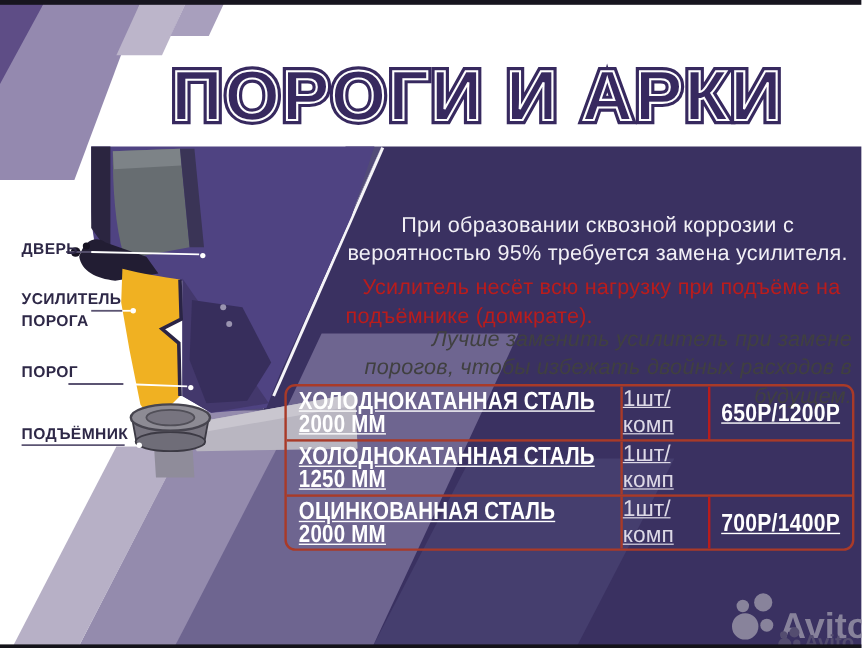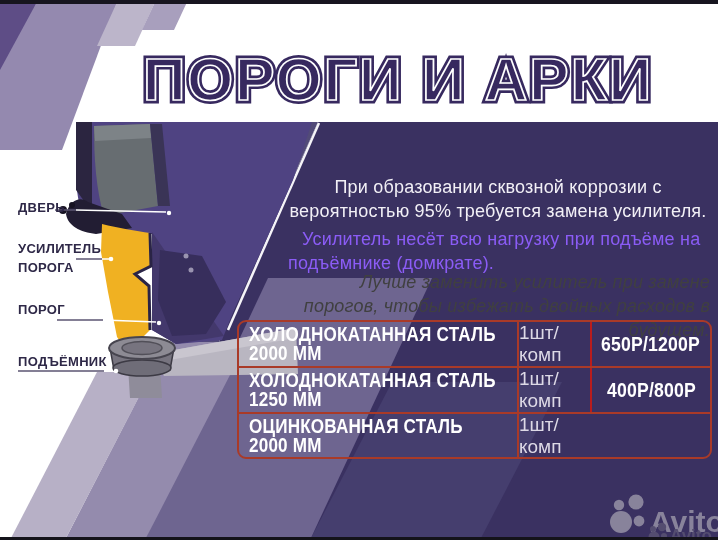--- a/index.html
+++ b/index.html
@@ -7,28 +7,28 @@
        font-family:"Liberation Sans",sans-serif;}
   #stage{position:absolute;inset:0;width:718px;height:540px;padding-left:20px;}
   #bg{position:absolute;left:0;top:0;}
   .overlay{position:absolute;}
   .heading{left:318px;top:142px;width:392px;text-align:center;font-weight:bold;
            font-size:23px;letter-spacing:.5px;white-space:nowrap;}
   .heading .accent{color:#c7794a;}
   .heading .rest{color:#f5f3f8;margin-left:7px;}
   .para{font-size:18px;line-height:1.32;letter-spacing:.2px;}
   .para1{left:286px;top:176px;width:424px;color:#f2f0f6;text-align:center;}
-  .para2{left:288px;top:228px;width:428px;color:#8b5cf6;text-align:left;text-indent:14px;}
+  .para2{left:288px;top:228px;width:428px;color:#b91c1c;text-align:left;text-indent:14px;}
   .para3{left:270px;top:271px;width:440px;color:#404040;text-align:right;text-indent:14px;font-style:italic;}
   .price-table{left:237px;top:320px;width:475px;height:139px;border:2px solid #a93a28;
                border-radius:9px;box-sizing:border-box;display:flex;flex-direction:column;
                color:#ffffff;overflow:hidden;}
   .p-row{flex:1;display:grid;grid-template-columns:278px 73px 1fr;}
   .p-row + .p-row{border-top:2px solid #a93a28;}
-  .cell{display:flex;align-items:center;justify-content:center;box-sizing:border-box;}
+  .cell{display:flex;align-items:center;justify-content:center;box-sizing:border-box;text-decoration:underline;}
   .cell.mat{flex-direction:column;align-items:flex-start;justify-content:center;
             padding-left:10px;}
   .mat-inner{font-weight:bold;font-size:18px;line-height:1.05;letter-spacing:.2px;
              transform:scale(.95,1.15);transform-origin:left center;white-space:nowrap;}
   .cell.qty{border-left:2px solid #a93a28;font-size:19px;color:#ddd9e6;}
   .cell.price{border-left:2px solid #b91c1c;font-weight:bold;font-size:18px;
               letter-spacing:.2px;}
   .price-inner{transform:scale(.98,1.15);white-space:nowrap;}
 </style>
 </head>
@@ -164,26 +164,26 @@
       <div class="cell price">
           <span class="price-inner">650Р/1200Р</span>
         </div>
     </div>
     <div class="p-row">
       <div class="cell mat">
         <div class="mat-inner">ХОЛОДНОКАТАННАЯ СТАЛЬ</div>
         <div class="mat-inner">1250 ММ</div>
       </div>
       <div class="cell qty">1шт/комп</div>
-      <div class="cell price">
-          <span class="price-inner">400Р/800Р</span>
-        </div>
     </div>
     <div class="p-row">
       <div class="cell mat">
         <div class="mat-inner">ОЦИНКОВАННАЯ СТАЛЬ</div>
         <div class="mat-inner">2000 ММ</div>
       </div>
       <div class="cell qty">1шт/комп</div>
+      <div class="cell price">
+          <span class="price-inner">700Р/1400Р</span>
+        </div>
     </div>
   </div>
 
 </div>
 
 </body></html>

